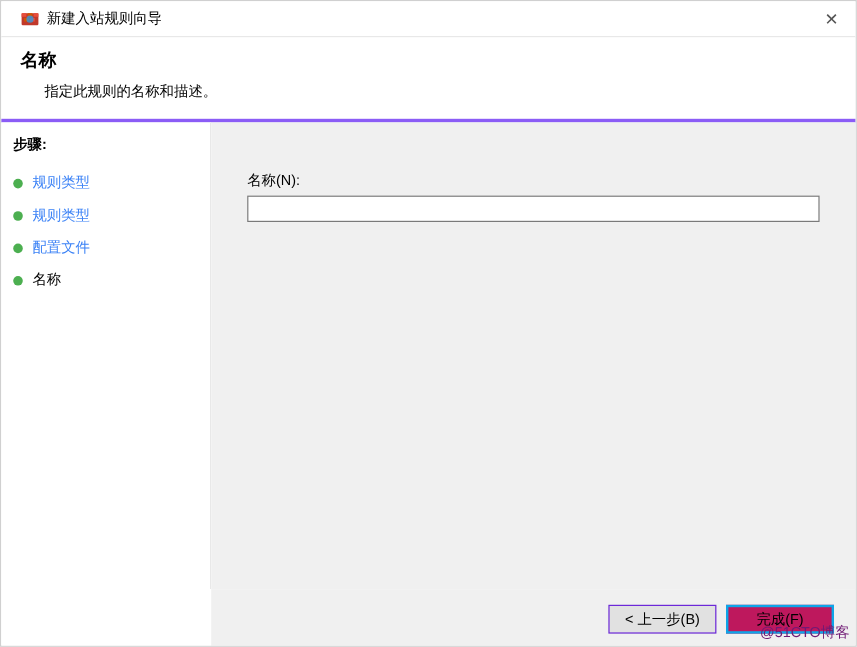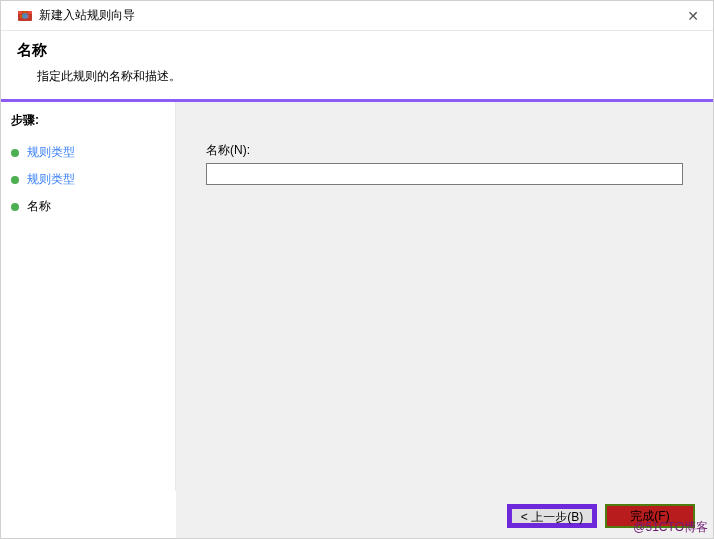--- a/index.html
+++ b/index.html
@@ -152,29 +152,29 @@
       display: flex;
       align-items: center;
       justify-content: flex-end;
       padding: 0 18px;
       gap: 8px;
     }
     .btn {
       min-width: 90px;
       height: 24px;
       background: #e1e1e1;
-      border: 5px solid #6d28d9;
+      border: 1px solid #6d28d9;
       font-size: 12px;
       font-family: inherit;
       cursor: pointer;
       padding: 0 8px;
     }
     .btn-default {
-      border: 2px solid #4d7c0f;
-      background: #b91c1c;
+      border: 2px solid #0ea5e9;
+      background: #be185d;
     }
     .watermark {
       position: absolute;
       right: 6px;
       bottom: 3px;
       font-size: 12px;
       color: #701a75;
       pointer-events: none;
     }
   </style>
@@ -208,20 +208,24 @@
     <div class="step-item">
       <span class="step-bullet"></span>
       <span class="step-link">规则类型</span>
     </div>
     <div class="step-item">
       <span class="step-bullet"></span>
       <span class="step-link">规则类型</span>
     </div>
     <div class="step-item">
       <span class="step-bullet"></span>
+      <span class="step-link">配置文件</span>
+    </div>
+    <div class="step-item">
+      <span class="step-bullet"></span>
       <span class="step-current">名称</span>
     </div>
   </div>
 
   <div class="content-panel">
     <div class="form-row">
       <label class="form-label">名称(N):</label>
       <input type="text" class="text-input" value="" style="">
     </div>
   </div>

